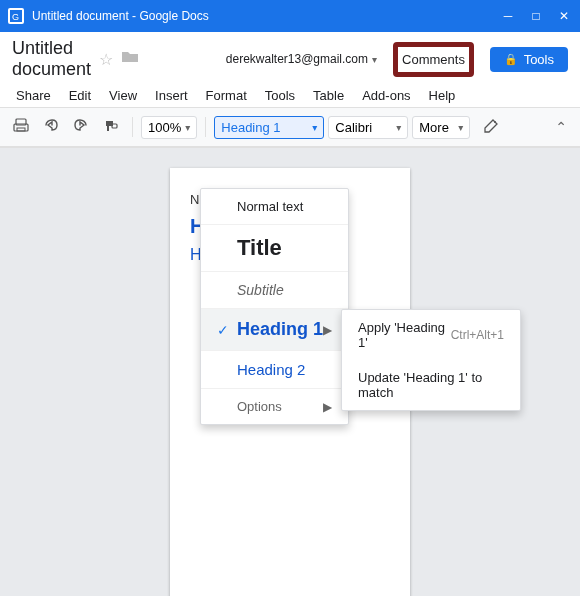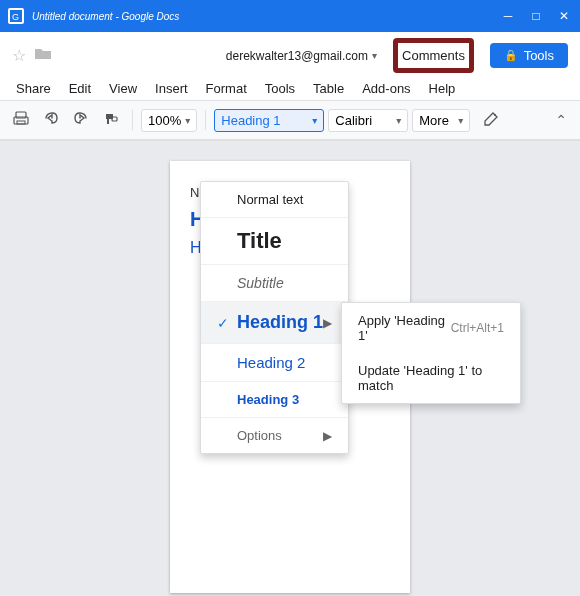--- a/index.html
+++ b/index.html
@@ -8,21 +8,21 @@
     
     .title-bar {
       background: #1a73e8;
       height: 32px;
       display: flex;
       align-items: center;
       padding: 0 8px;
       color: white;
     }
     .title-bar-icon { width: 16px; height: 16px; background: white; border-radius: 2px; margin-right: 8px; display: flex; align-items: center; justify-content: center; }
-    .title-bar-title { font-size: 10px; flex: 1; font-style: italic; }
+    .title-bar-title { font-size: 12px; flex: 1; }
     .title-bar-controls { display: flex; gap: 12px; }
     .title-bar-btn { color: white; font-size: 12px; cursor: pointer; width: 16px; text-align: center; }
 
     
     .app-header {
       background: white;
       border-bottom: 1px solid #e0e0e0;
     }
     .doc-title-row {
       display: flex;
@@ -258,20 +258,21 @@
   <div class="title-bar-controls">
     <span class="title-bar-btn">─</span>
     <span class="title-bar-btn">□</span>
     <span class="title-bar-btn">✕</span>
   </div>
 </div>
 
 <div class="app-header">
 
   <div class="doc-title-row">
+    <span class="doc-title">Untitled document</span>
     <span class="doc-title-star">☆</span>
     <span class="doc-title-folder">
       <svg width="18" height="14" viewBox="0 0 18 14" fill="none">
           <path d="M1 2h6l2 2h8v8H1V2z" fill="#bbb"></path>
         </svg>
     </span>
     <div style="flex:1"></div>
     <div class="user-area">
       <span>derekwalter13@gmail.com</span>
       <span class="user-chevron">▾</span>
@@ -387,24 +388,20 @@
             <span>Update 'Heading 1' to match</span>
           </div>
         </div>
       </div>
 
       <div class="style-menu-item">
         <span class="check"></span>
         <span class="style-h2-text">Heading 2</span>
       </div>
 
-      <div class="style-menu-item">
-        <span class="check"></span>
-        <span class="style-h3-text">Heading 3</span>
-      </div>
 
       <div class="style-menu-item">
         <span class="check"></span>
         <span class="style-options">Options</span>
         <span class="arrow" style="margin-left:auto;">▶</span>
       </div>
     </div>
   </div>
 </div>
 

